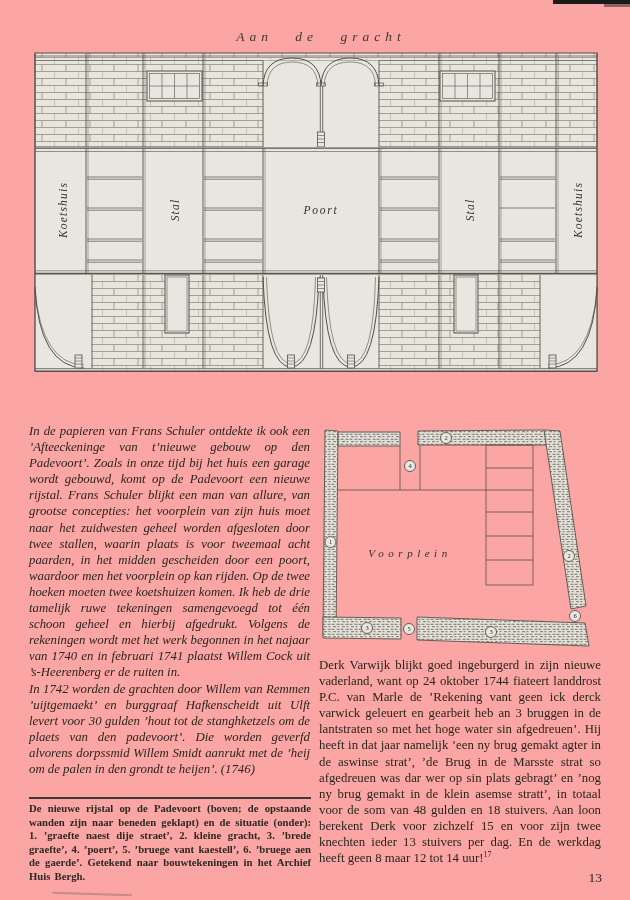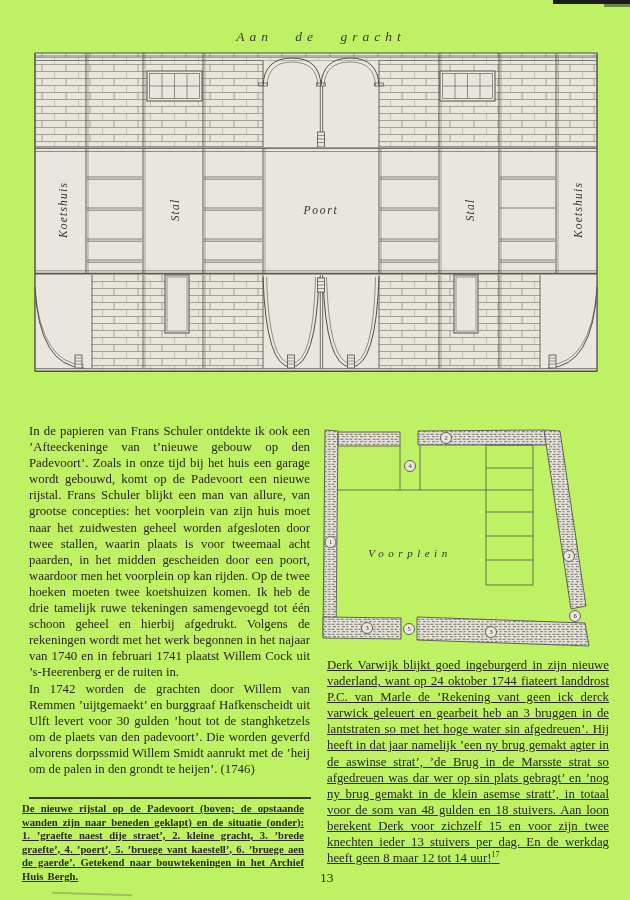--- a/index.html
+++ b/index.html
@@ -1,38 +1,38 @@
 <!DOCTYPE html>
 <html><head>
 <meta charset="utf-8">
 <style>
   html,body{margin:0;padding:0;background:#9a978f;}
-  .page{position:relative;width:630px;height:900px;background:#bef264;
+  .page{position:relative;width:630px;height:900px;background:#fca5a5;
         font-family:"Liberation Serif",serif;color:#262420;overflow:hidden;}
   
   .scan-top{position:absolute;right:0;top:0;width:77px;height:4px;background:#1b1b19;}
   .scan-top2{position:absolute;right:0;top:4px;width:26px;height:3px;background:rgba(45,45,42,.55);}
   .scan-bottom{position:absolute;left:52px;top:893px;width:80px;height:2px;
         background:rgba(104,100,92,.38);border-radius:2px;transform:rotate(2deg);}
   
   .facade-label{position:absolute;left:36px;width:570px;text-align:center;
         font-style:italic;font-size:13.5px;letter-spacing:5px;word-spacing:14px;color:#3a3831;}
   .facade-label.top{top:29px;}
   .facade-label.bottom{top:373px;}
   .facade-svg{position:absolute;left:30px;top:50px;}
   .siteplan-svg{position:absolute;left:322px;top:428px;}
   
   .textblock{position:absolute;text-align:justify;font-size:12.8px;line-height:16.1px;color:#28261f;}
   .textblock p{margin:0;}
-  #left-text{left:29px;top:423px;width:281px;}
-  #right-text{left:327px;top:657px;width:282px;text-decoration:underline;}
+  #left-text{left:29px;top:423px;width:281px;font-style:italic;}
+  #right-text{left:319px;top:657px;width:282px;}
   .rule{position:absolute;left:29px;top:797px;width:282px;height:1.6px;background:#3d3b35;}
-  .caption{position:absolute;left:22px;top:802px;width:282px;font-weight:bold;
-        font-size:10.7px;line-height:13.5px;text-align:justify;color:#2b2922;word-spacing:1.5px;text-decoration:underline;}
-  .pagenum{position:absolute;left:320px;top:870px;width:282px;text-align:left;
+  .caption{position:absolute;left:29px;top:802px;width:282px;font-weight:bold;
+        font-size:10.7px;line-height:13.5px;text-align:justify;color:#2b2922;word-spacing:1.5px;}
+  .pagenum{position:absolute;left:320px;top:870px;width:282px;text-align:right;
         font-size:13.5px;color:#28261f;}
   sup{font-size:8px;line-height:0;}
   svg text{font-family:"Liberation Serif",serif;}
 </style>
 </head>
 <body>
 
 <div class="page">
 
   <div class="scan-top"></div>

